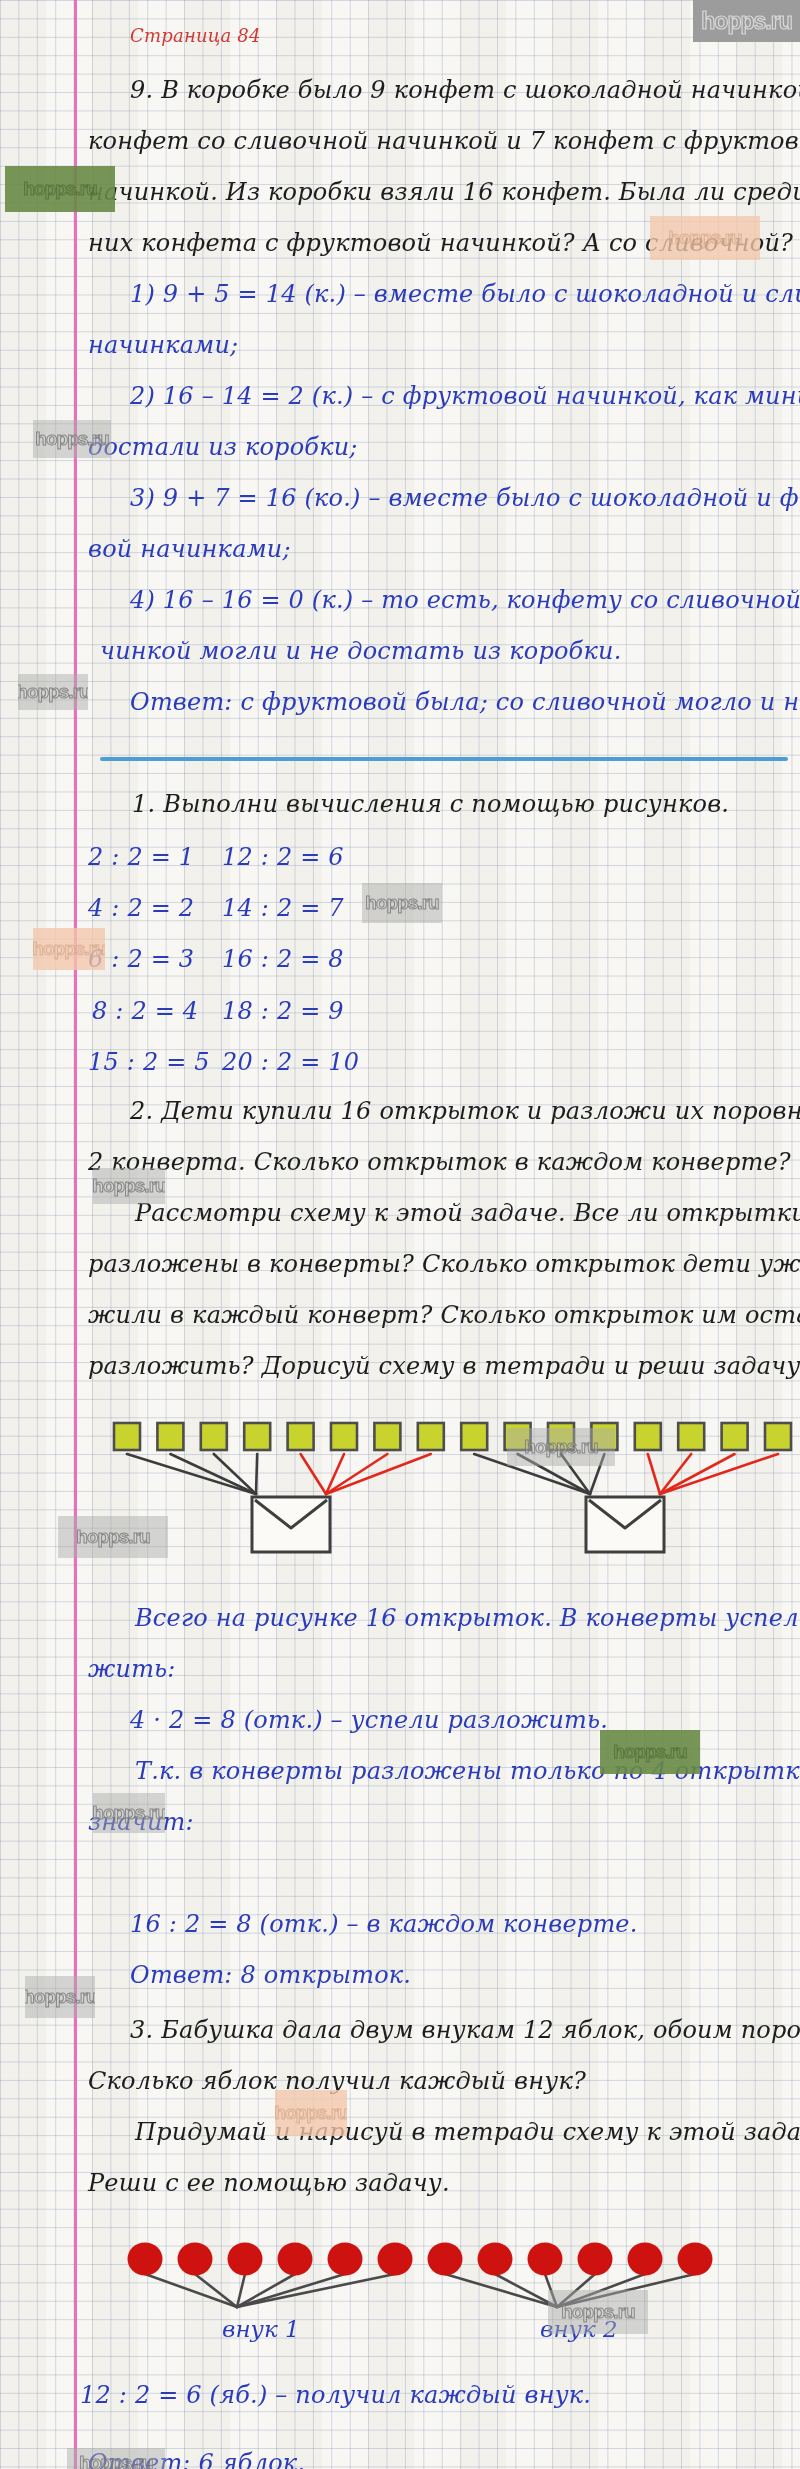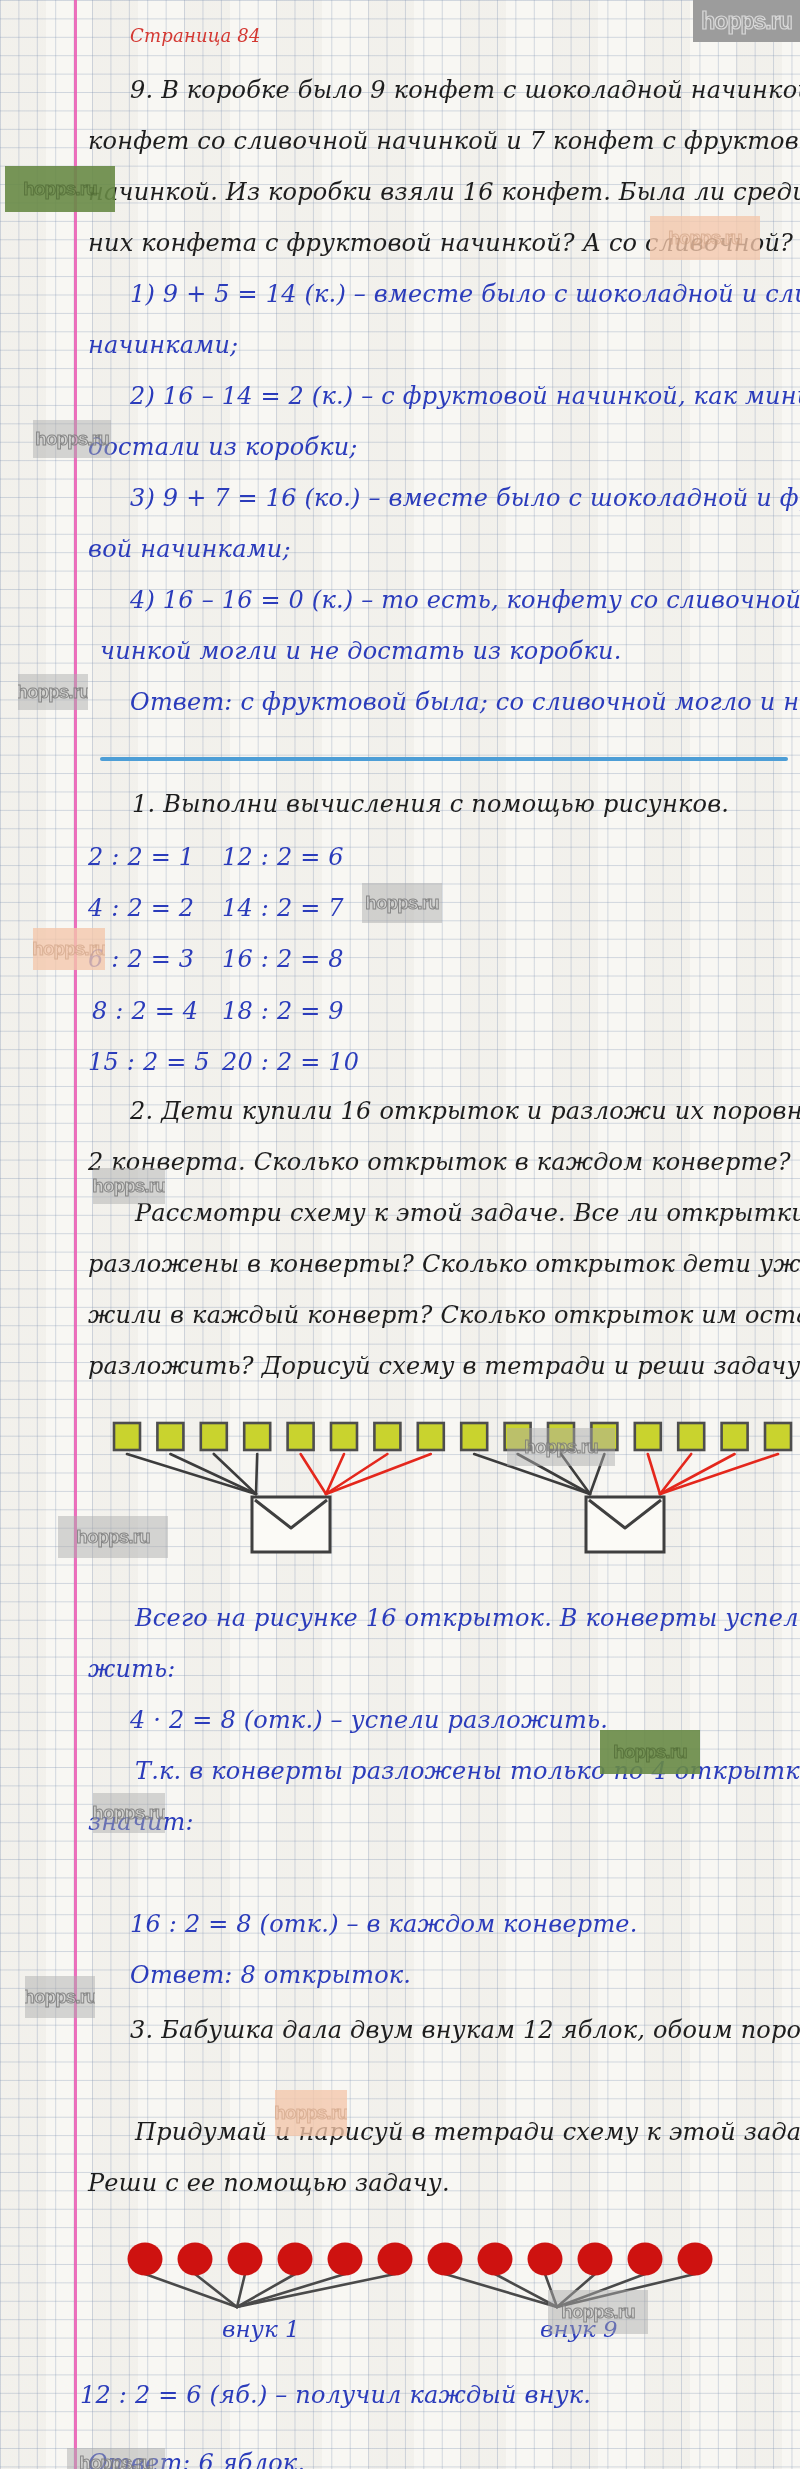--- a/index.html
+++ b/index.html
@@ -146,25 +146,26 @@
 
   <div class="t blue" style="left:135px;top:1602px;">Всего на рисунке 16 открыток. В конверты успели разло-</div>
   <div class="t blue" style="left:88px;top:1653px;">жить:</div>
   <div class="t blue" style="left:130px;top:1704px;">4 · 2 = 8 (отк.) – успели разложить.</div>
   <div class="t blue" style="left:135px;top:1755px;">Т.к. в конверты разложены только по 4 открытки,</div>
   <div class="t blue" style="left:88px;top:1806px;">значит:</div>
   <div class="t blue" style="left:130px;top:1908px;">16 : 2 = 8 (отк.) – в каждом конверте.</div>
   <div class="t blue" style="left:130px;top:1959px;">Ответ: 8 открыток.</div>
 
   <div class="t black" style="left:130px;top:2014px;">3. Бабушка дала двум внукам 12 яблок, обоим поровну.</div>
+  <div class="t black" style="left:88px;top:2065px;">Сколько яблок получил каждый внук?</div>
   <div class="t black" style="left:135px;top:2116px;">Придумай и нарисуй в тетради схему к этой задаче.</div>
   <div class="t black" style="left:88px;top:2167px;">Реши с ее помощью задачу.</div>
 
   <div class="diagram-label" style="left:222px;top:2316px;">внук 1</div>
-  <div class="diagram-label" style="left:540px;top:2316px;">внук 9</div>
+  <div class="diagram-label" style="left:540px;top:2316px;">внук 2</div>
 
   <div class="t blue" style="left:80px;top:2363px;margin-top:16px;">12 : 2 = 6 (яб.) – получил каждый внук.</div>
   <div class="t blue" style="left:88px;top:2416px;margin-top:31px;">Ответ: 6 яблок.</div>
 
   <div class="hl hl-green" style="left:5px;top:166px;width:110px;height:46px;">hopps.ru</div>
   <div class="hl hl-peach" style="left:650px;top:216px;width:110px;height:44px;">hopps.ru</div>
   <div class="hl hl-peach" style="left:33px;top:928px;width:72px;height:42px;">hopps.ru</div>
   <div class="hl hl-green" style="left:600px;top:1730px;width:100px;height:44px;">hopps.ru</div>
   <div class="hl hl-peach" style="left:275px;top:2090px;width:72px;height:46px;">hopps.ru</div>
 

